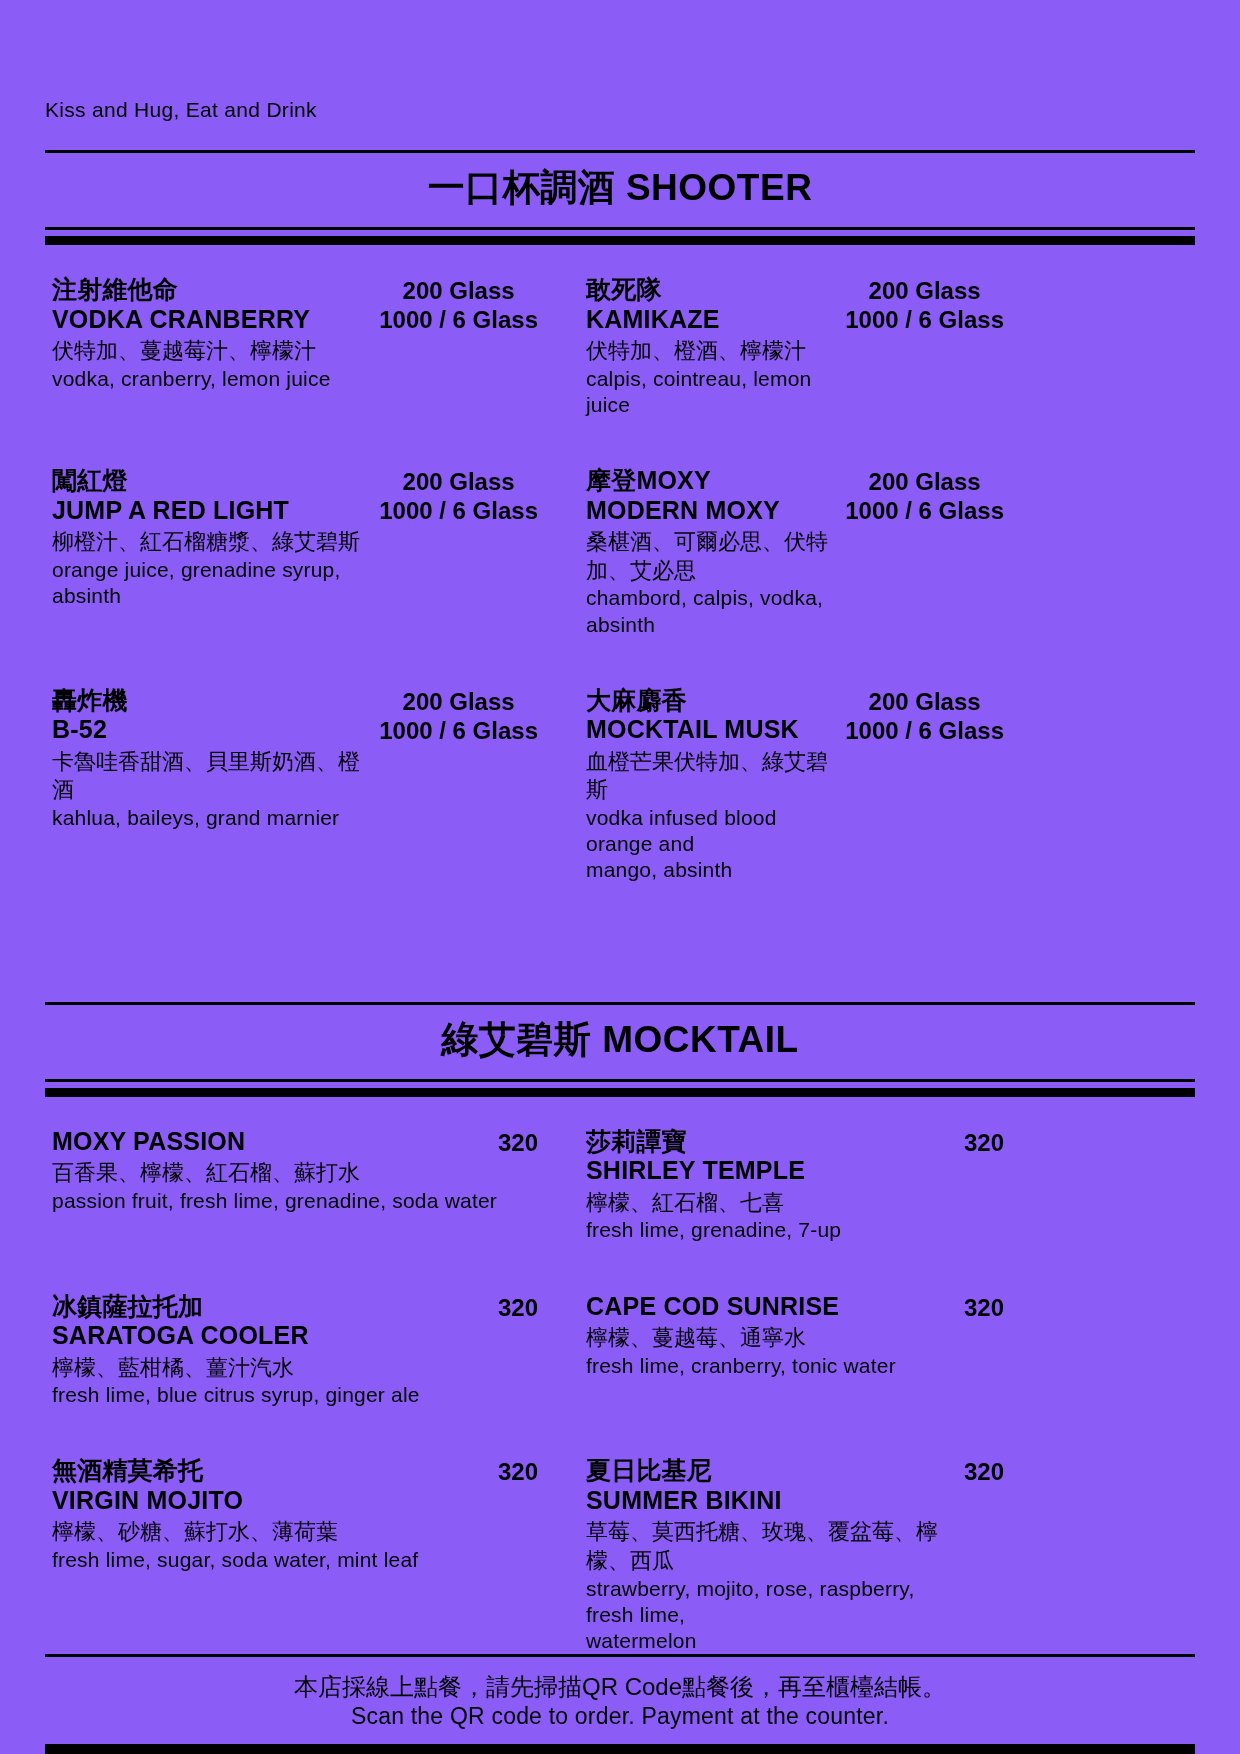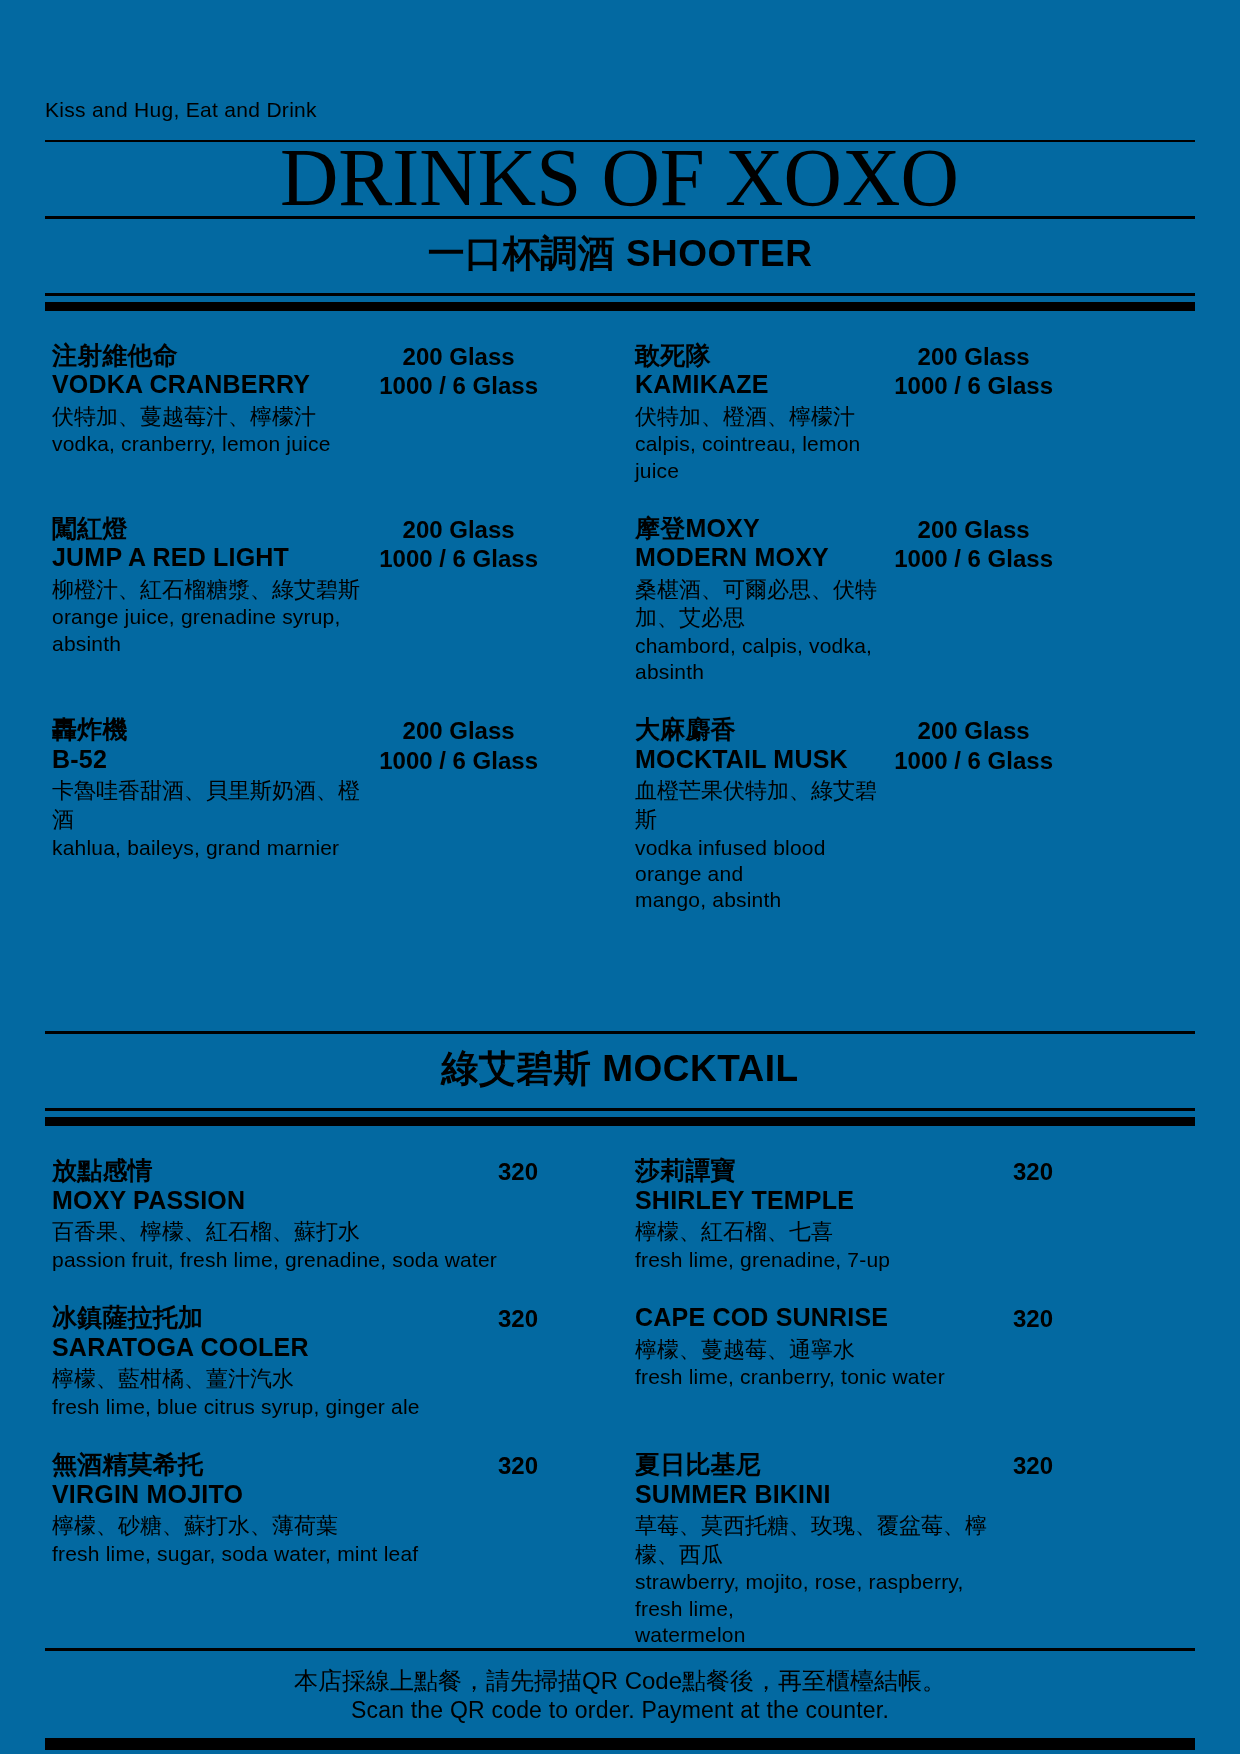--- a/index.html
+++ b/index.html
@@ -2,21 +2,21 @@
 <html><head>
 <meta charset="utf-8">
 <style>
   html,body { margin:0; padding:0; background:#ffffff; }
   .page {
     position:relative;
     width:1240px; height:1754px;
     box-sizing:border-box;
     margin:0 auto;
     padding:98px 45px 4px 45px;
-    background:#0369a1;
+    background:#8b5cf6;
     color:#000000;
     font-family:"Liberation Sans", sans-serif;
     display:flex; flex-direction:column;
     overflow:hidden;
   }
   .tagline {
     font-size:21px;
     font-weight:400;
     letter-spacing:0.3px;
     margin-bottom:18px;
@@ -35,20 +35,21 @@
   .double-rule .rule-thin { margin-bottom:6px; }
   .items {
     margin-left:7px;
     width:1008px;
     display:grid;
     grid-template-columns:486px 418px;
     column-gap:97px;
     row-gap:30px;
     align-items:start;
     margin-top:30px;
+    gap:48px;
   }
   .item { display:flex; align-items:flex-start; }
   .item-main { flex:1 1 auto; min-width:0; }
   .name-zh, .name-en {
     font-size:25px; font-weight:700; line-height:1.18;
     letter-spacing:0.2px;
   }
   .desc-zh { font-size:22px; line-height:1.3; margin-top:3px; }
   .desc-en { font-size:21px; line-height:1.25; white-space:pre-line; letter-spacing:0.2px; }
   .item-price {
@@ -176,21 +177,20 @@
     <div class="double-rule">
       <div class="rule-thin"></div>
       <div class="rule-thick"></div>
     </div>
   </div>
 
   <div class="items">
 
     <div class="item">
       <div class="item-main">
-        <div class="name-zh">放點感情</div>
         <div class="name-en">MOXY PASSION</div>
         <div class="desc-zh">百香果、檸檬、紅石榴、蘇打水</div>
         <div class="desc-en">passion fruit, fresh lime, grenadine, soda water</div>
       </div>
       <div class="item-price">
         <div>320</div>
       </div>
     </div>
 
     <div class="item">

